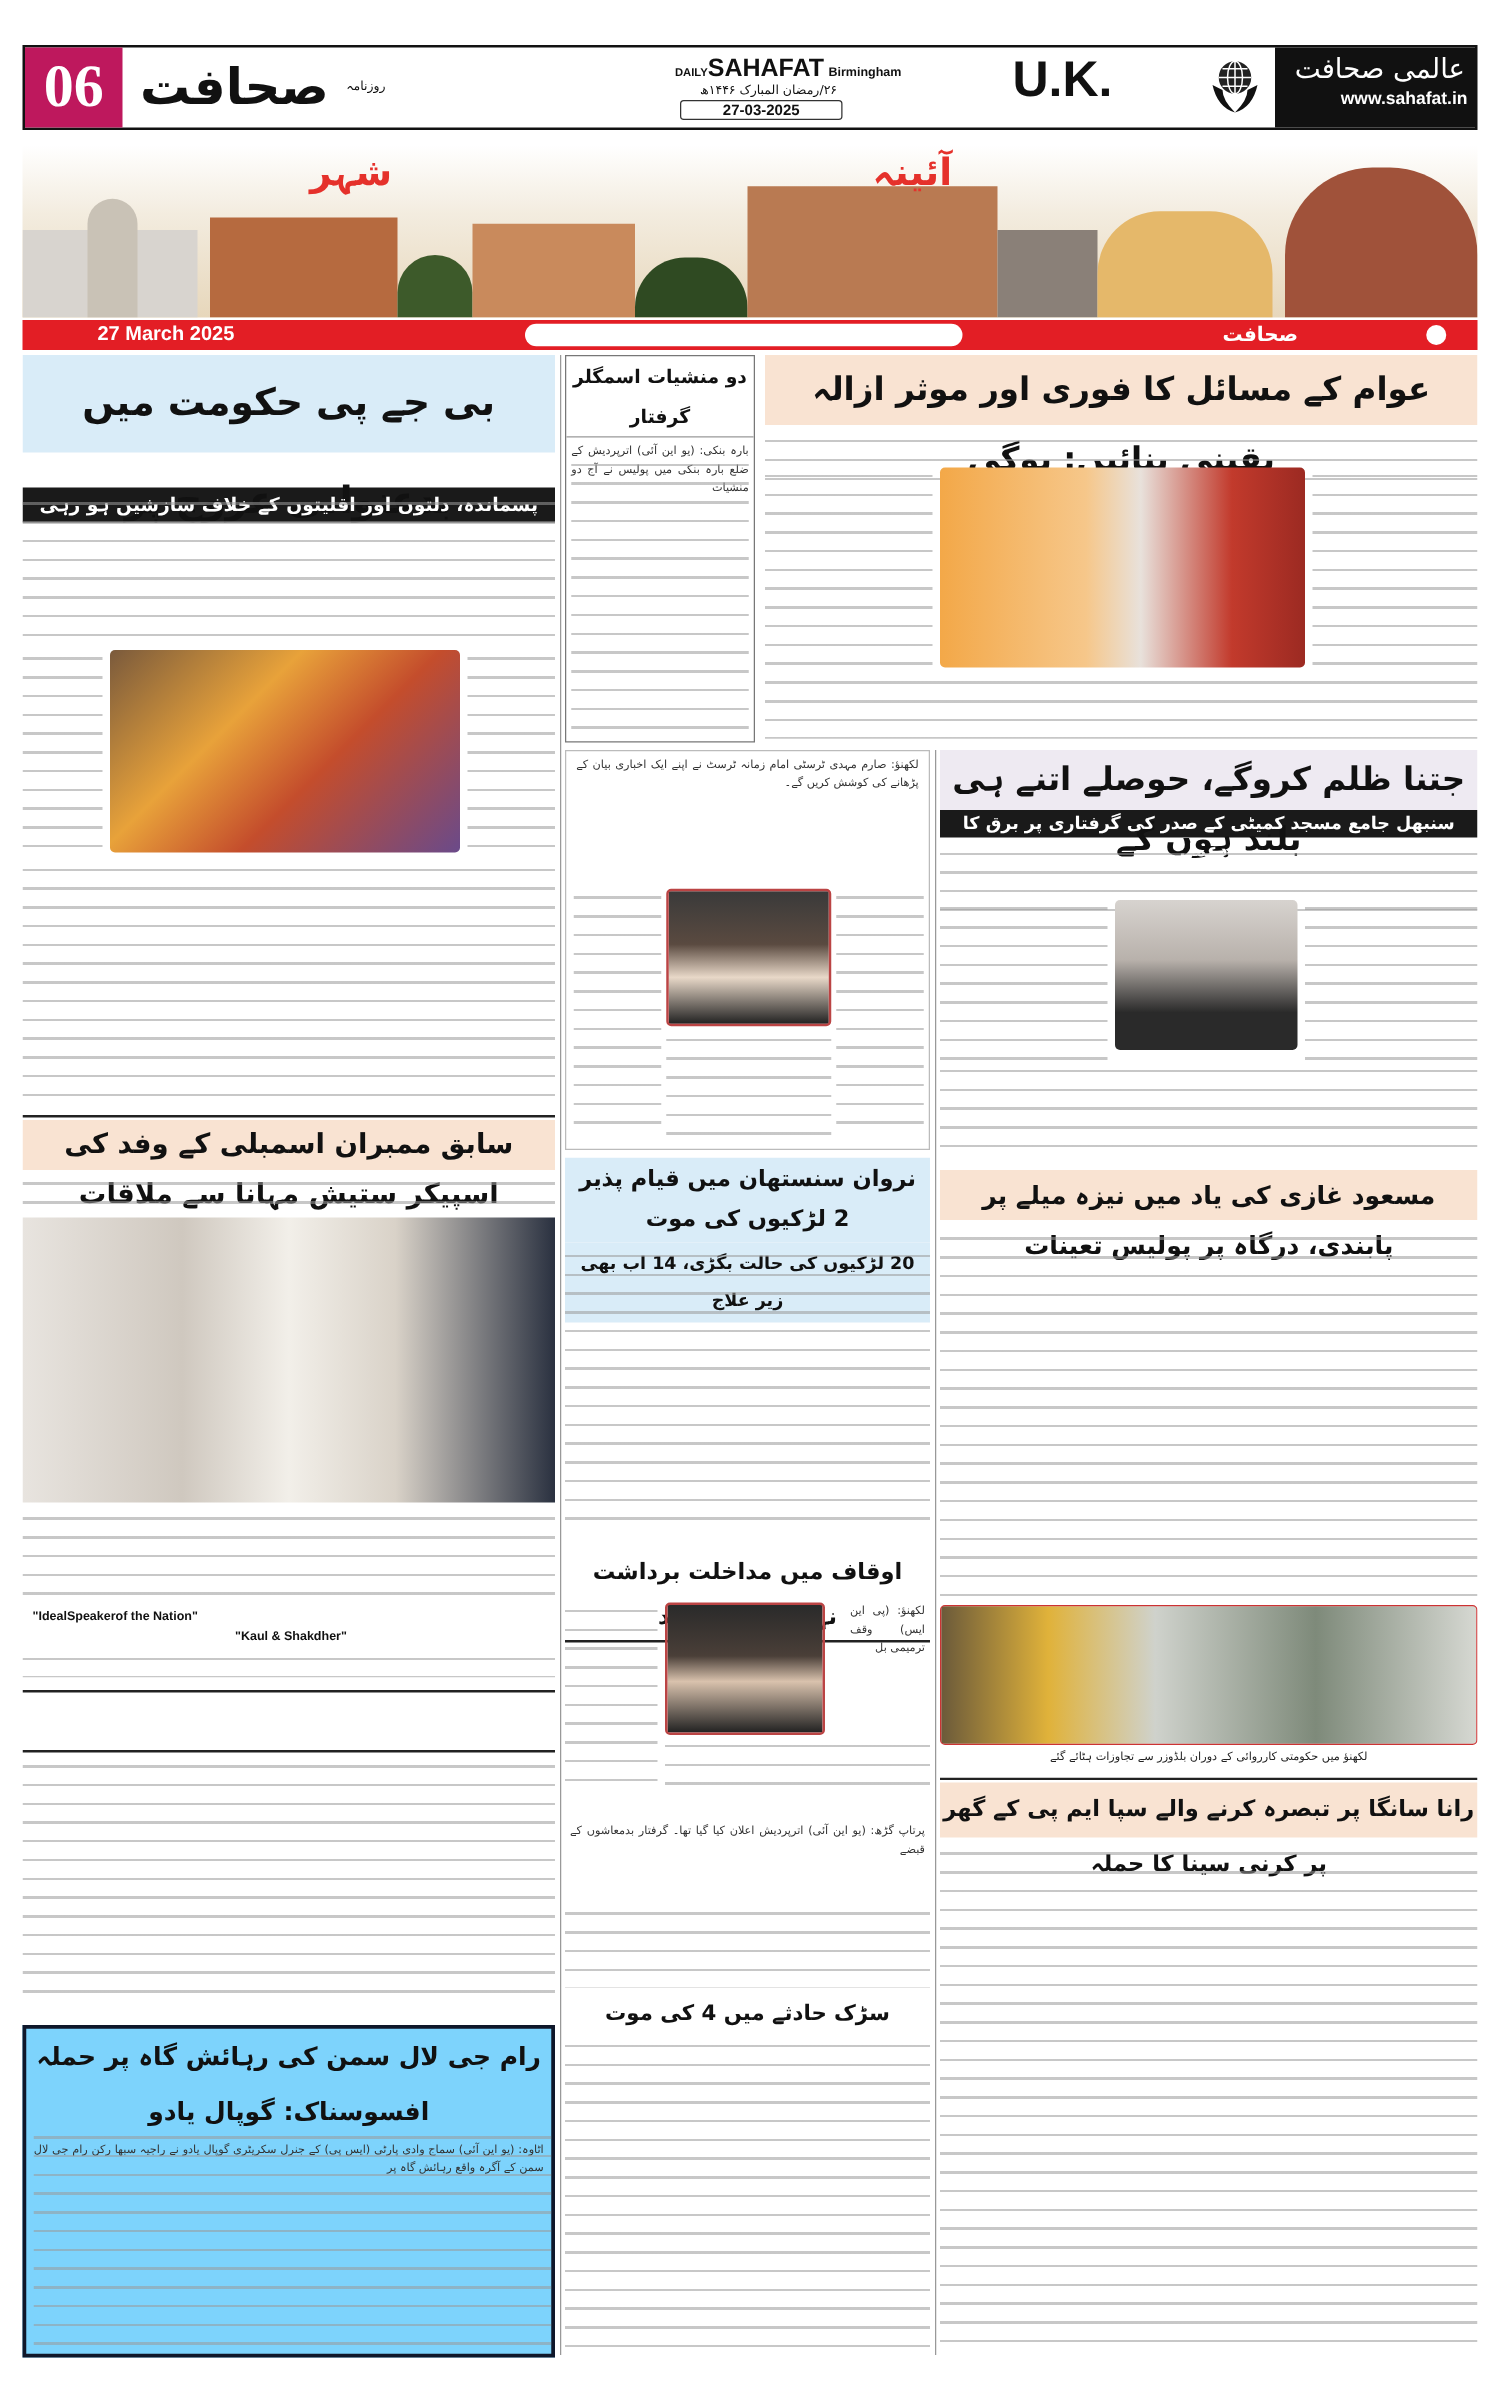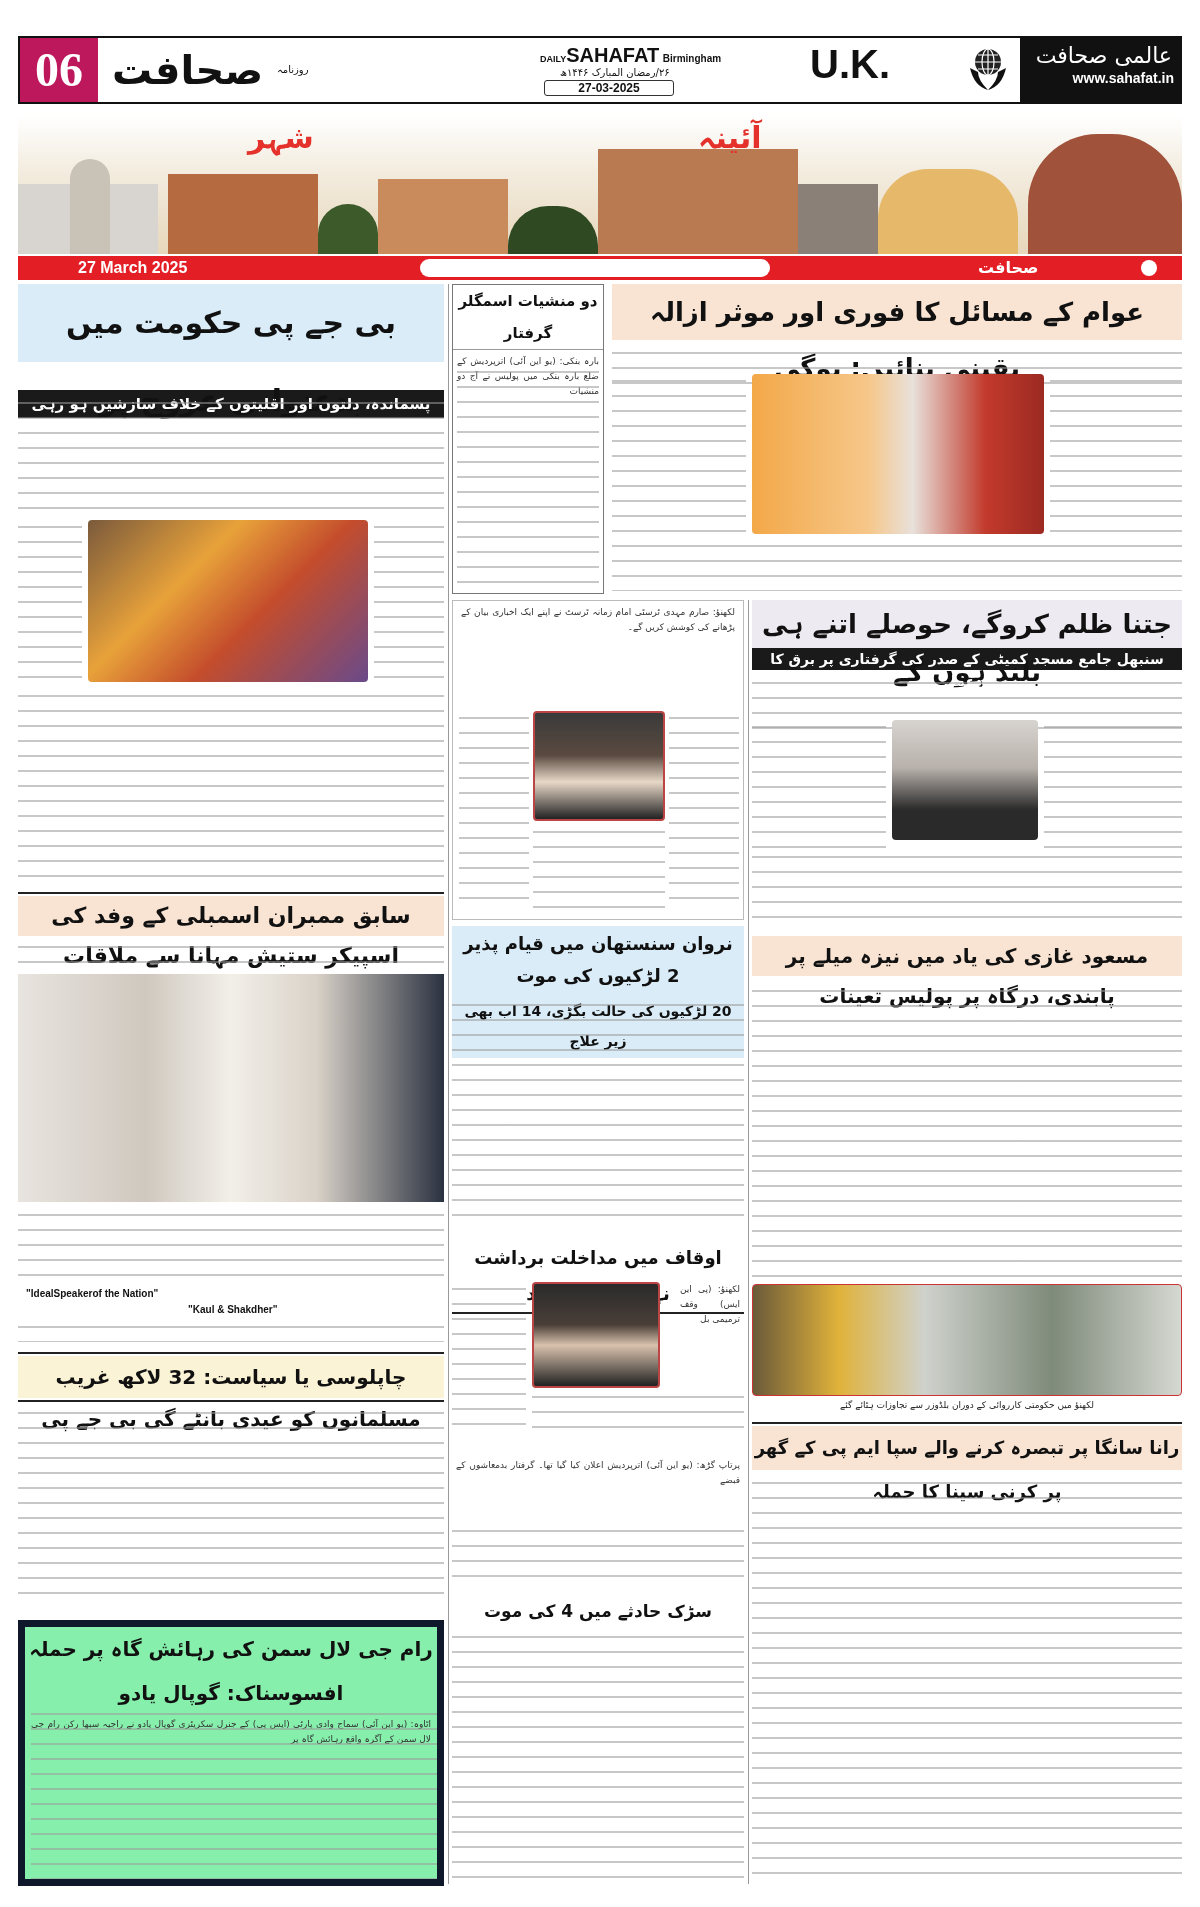--- a/index.html
+++ b/index.html
@@ -164,21 +164,20 @@
 <div class="box" style="left:452px;top:1240px;width:292px;height:196px;">
   <div class="headline" style="font-size:18px;line-height:36px;border-bottom:2px solid #222;">اوقاف میں مداخلت برداشت نہیں: خالد رشید</div>
   <div class="body-text" style="position:absolute;right:4px;top:42px;width:60px;">لکھنؤ: (پی این ایس) وقف ترمیمی بل</div>
   <div class="photo" style="left:80px;top:42px;width:128px;height:106px;background:linear-gradient(180deg,#2a2a2a,#4a3f38 40%,#d9c2ad 60%,#222);border:2px solid #b44;" title="khalid-rasheed-photo"></div>
   <div class="lines" style="left:0;top:42px;width:74px;height:150px;"></div>
   <div class="lines" style="left:80px;top:150px;width:212px;height:44px;"></div>
 </div>
 
 <div class="box" style="left:18px;top:1352px;width:426px;height:260px;">
   <div class="rule" style="left:0;top:0;width:426px;"></div>
-  <div class="headline" style="background:#fbf3d6;height:42px;font-size:20px;line-height:42px;margin-top:4px;">چاپلوسی یا سیاست: 32 لاکھ غریب مسلمانوں کو عیدی بانٹے گی بی جے پی</div>
   <div class="rule" style="left:0;top:48px;width:426px;"></div>
   <div class="lines" style="left:0;top:54px;width:426px;height:200px;"></div>
 </div>
 
 <div class="box" style="left:452px;top:1454px;width:292px;height:140px;">
   <div class="body-text" style="padding:4px;">پرتاپ گڑھ: (یو این آئی) اترپردیش اعلان کیا گیا تھا۔ گرفتار بدمعاشوں کے قبضے</div>
   <div class="lines" style="left:0;top:70px;width:292px;height:66px;"></div>
 </div>
 
 <div class="box" style="left:452px;top:1596px;width:292px;height:290px;">
@@ -189,20 +188,20 @@
 <div class="box" style="left:752px;top:1400px;width:430px;height:16px;">
   <div class="caption">لکھنؤ میں حکومتی کارروائی کے دوران بلڈوزر سے تجاوزات ہٹائے گئے</div>
 </div>
 
 <div class="box" style="left:752px;top:1422px;width:430px;height:464px;">
   <div class="rule" style="left:0;top:0;width:430px;"></div>
   <div class="headline" style="background:#f9e3d2;height:44px;font-size:18px;line-height:44px;margin-top:4px;">رانا سانگا پر تبصرہ کرنے والے سپا ایم پی کے گھر پر کرنی سینا کا حملہ</div>
   <div class="lines" style="left:0;top:54px;width:430px;height:405px;"></div>
 </div>
 
-<div class="box" style="left:18px;top:1620px;width:426px;height:266px;border:7px solid #0f172a;background:#86efac;">
+<div class="box" style="left:18px;top:1620px;width:426px;height:266px;border:3px solid #0f172a;background:#7dd3fc;">
   <div class="headline" style="font-size:20px;line-height:44px;">رام جی لال سمن کی رہائش گاہ پر حملہ افسوسناک: گوپال یادو</div>
   <div class="body-text" style="padding:2px 6px;">اٹاوہ: (یو این آئی) سماج وادی پارٹی (ایس پی) کے جنرل سکریٹری گوپال یادو نے راجیہ سبھا رکن رام جی لال سمن کے آگرہ واقع رہائش گاہ پر</div>
   <div class="lines" style="left:6px;top:80px;width:414px;height:180px;"></div>
 </div>
 
 <div class="vrule" style="left:448px;top:284px;height:1600px;"></div>
 <div class="vrule" style="left:748px;top:600px;height:1284px;"></div>
 
 </body></html>

